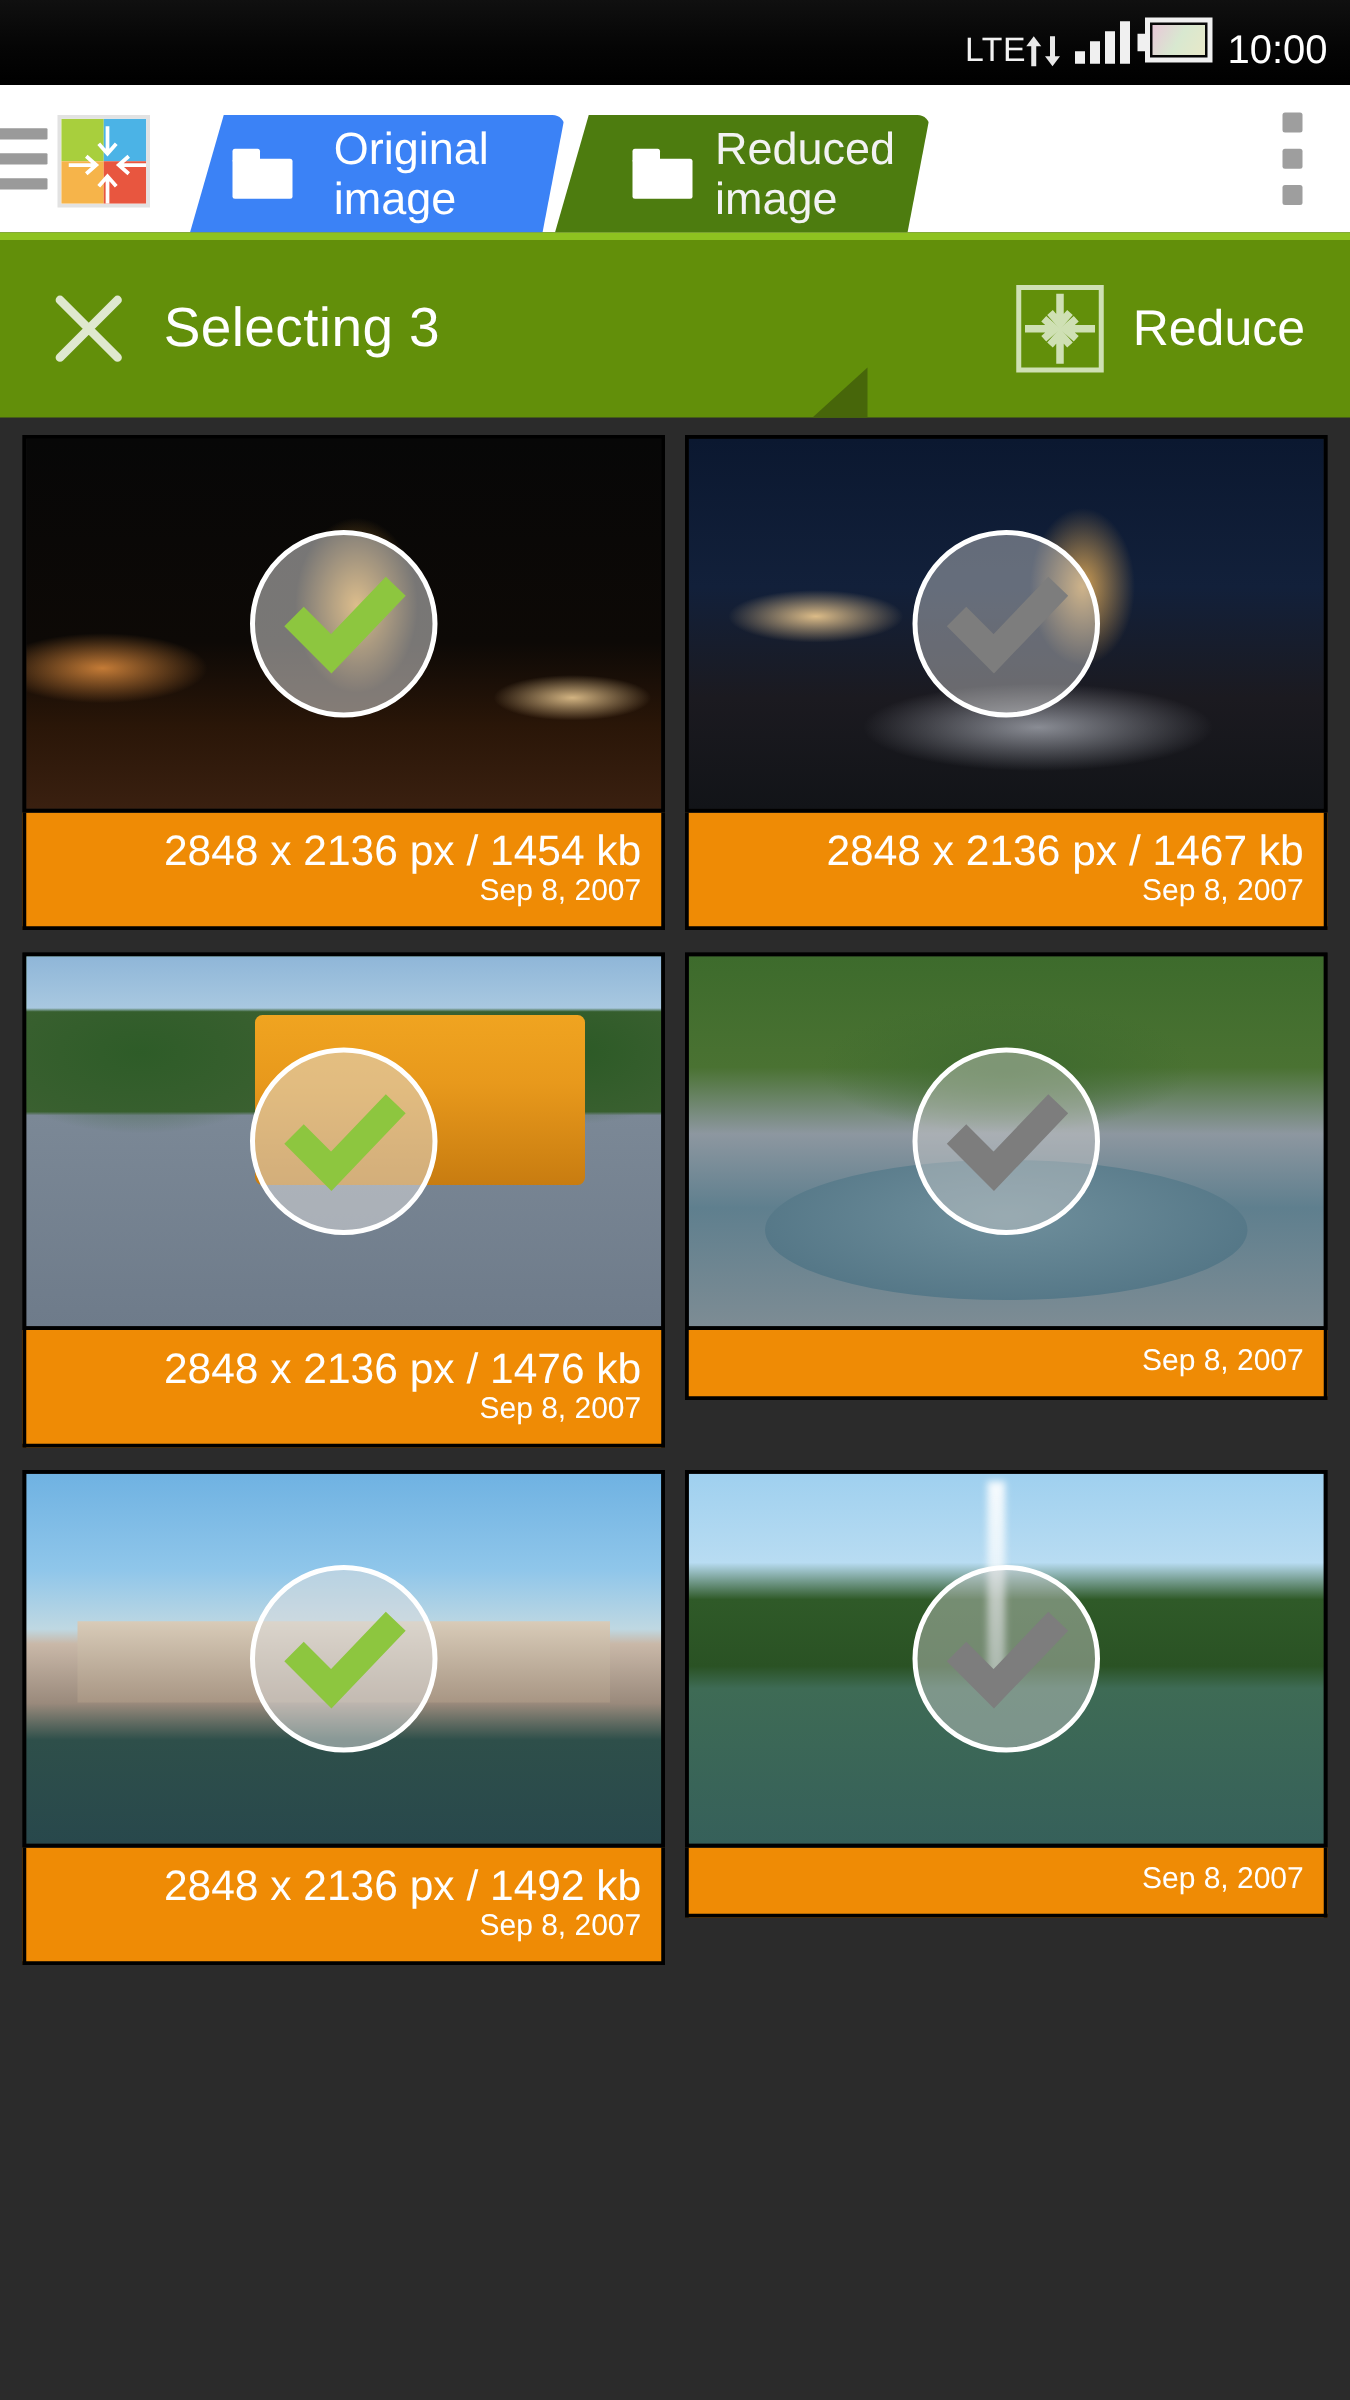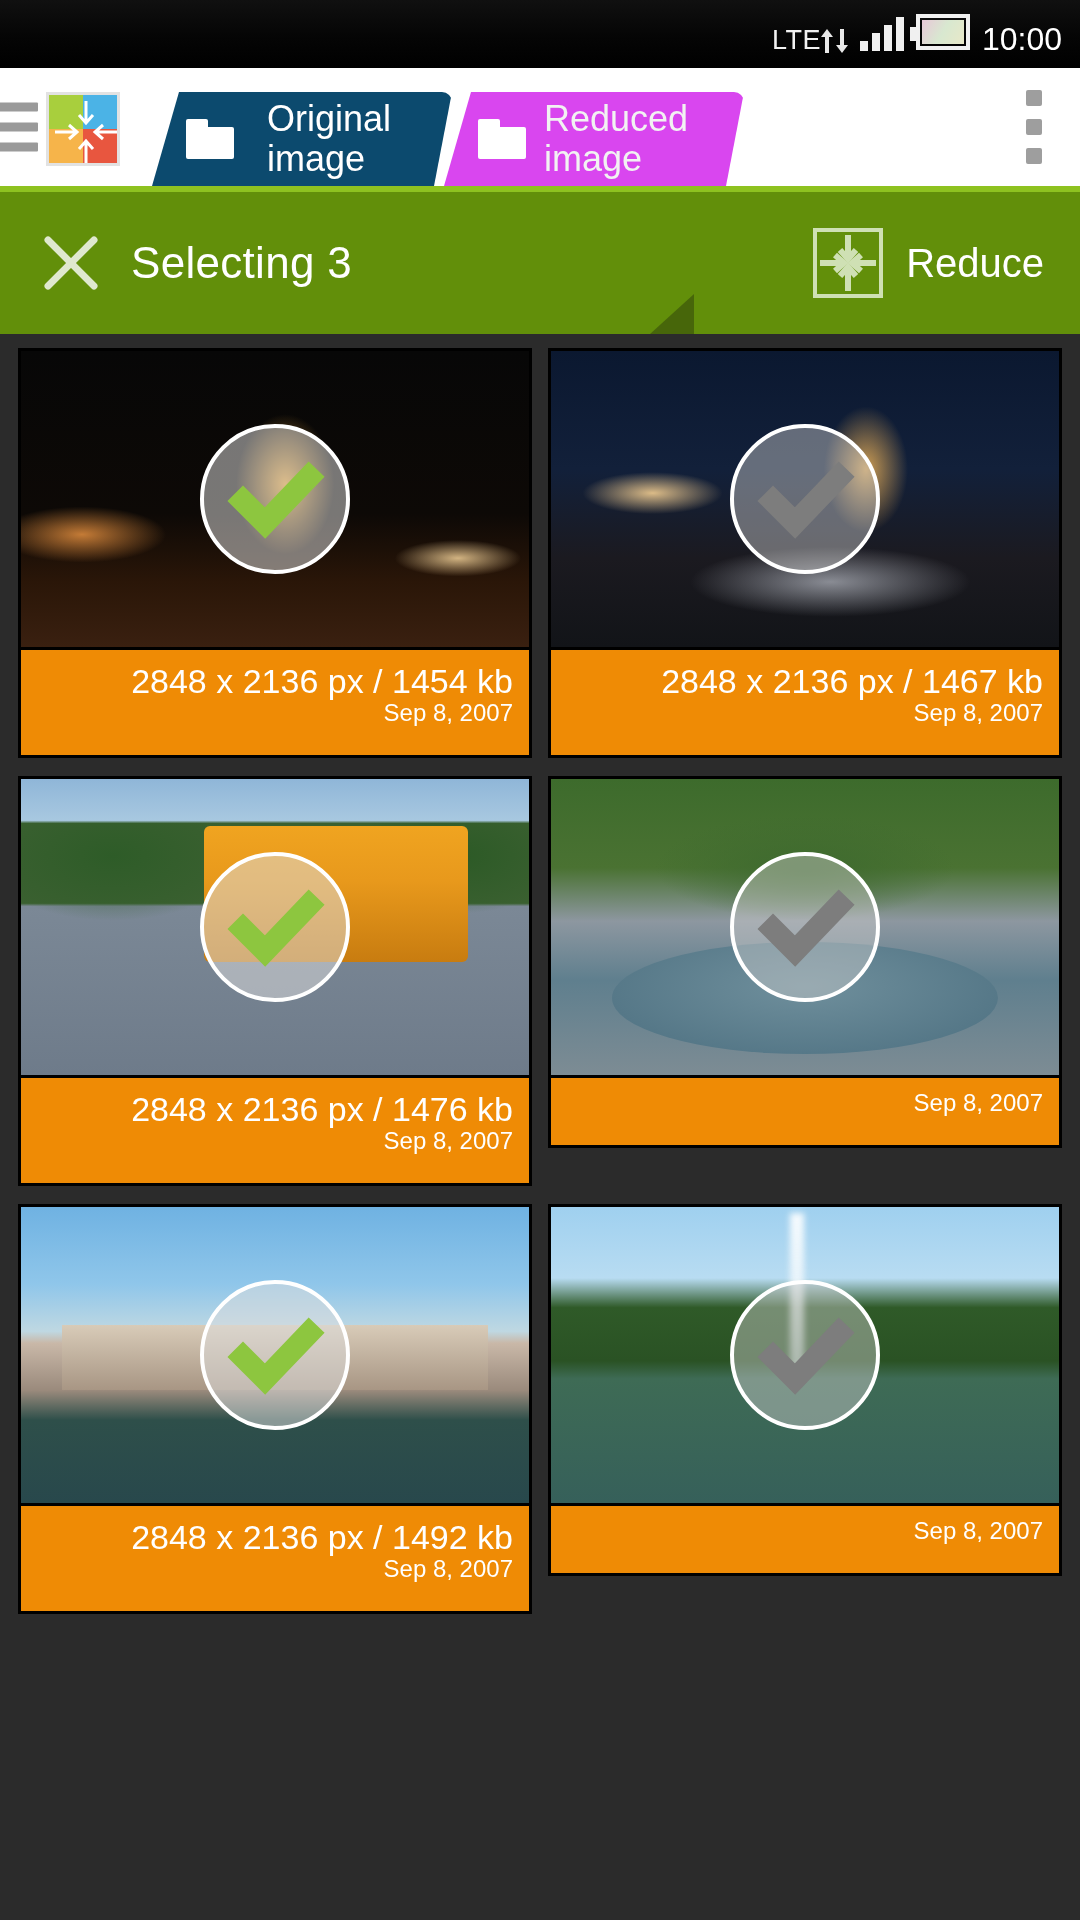--- a/index.html
+++ b/index.html
@@ -63,22 +63,22 @@
   .applogo .q4{right:0;bottom:0;background:#e8563f;}
   .applogo svg{position:absolute;inset:0;}
 
   .tabs{ position:absolute; left:152px; bottom:0; display:flex; }
   .tab{
     position:relative; height:94px; width:300px;
     display:flex; align-items:center; padding-left:26px; gap:18px;
     clip-path: polygon(9% 0%, 100% 0%, 94% 100%, 0% 100%);
     border-radius:10px 10px 0 0;
   }
-  .tab.active{ background:#0c4a6e; z-index:3;gap:33px;}
-  .tab.inactive{ background:#d946ef; margin-left:-8px; z-index:2;}
+  .tab.active{ background:#3b82f6; z-index:3;gap:33px;}
+  .tab.inactive{ background:#4d7c0f; margin-left:-8px; z-index:2;justify-content:center;}
   .tab .folder{ width:48px;height:40px; position:relative; flex:none; margin-left:8px;}
   .tab .folder:before{content:"";position:absolute;left:0;top:8px;width:48px;height:32px;background:#fff;border-radius:2px;}
   .tab .folder:after{content:"";position:absolute;left:0;top:0;width:22px;height:10px;background:#fff;border-radius:2px 2px 0 0;}
   .tab .lbl{ color:#fff; font-size:36px; line-height:40px; font-weight:400;}
   .tab.inactive .lbl{ color:#f2f2f2;}
 
   .overflow{ position:absolute; right:38px; top:50%; transform:translateY(-50%);
      display:flex;flex-direction:column;gap:13px;}
   .overflow i{display:block;width:16px;height:16px;background:#9e9e9e;border-radius:2px;}
 
@@ -118,21 +118,21 @@
   .thumb .art{ position:absolute; inset:0; }
   .check{
     position:absolute; left:50%; top:50%; transform:translate(-50%,-50%);
     width:150px;height:150px;border-radius:50%;
     background:rgba(220,220,220,.52);
     border:4px solid #ffffff;
     display:flex;align-items:center;justify-content:center;
   }
   .check.off{ background:rgba(205,205,205,.45); }
   .caption{
-    background:#ef8b05; color:#fff; padding:12px 16px 28px 16px;
+    background:#ef8b05; color:#fff; padding:12px 16px 14px 16px;
     text-align:right; line-height:1.12;
     border:3px solid #000; border-top:none;
   }
   .cap-line1{ font-size:34px; display:block; }
   .cap-line2{ font-size:24px; display:block; }
 
   
   .art-night1{ background:
       radial-gradient(ellipse 70px 100px at 52% 45%, rgba(255,180,60,.85), transparent 70%),
       radial-gradient(ellipse 120px 40px at 12% 62%, rgba(255,160,70,.75), transparent 70%),

